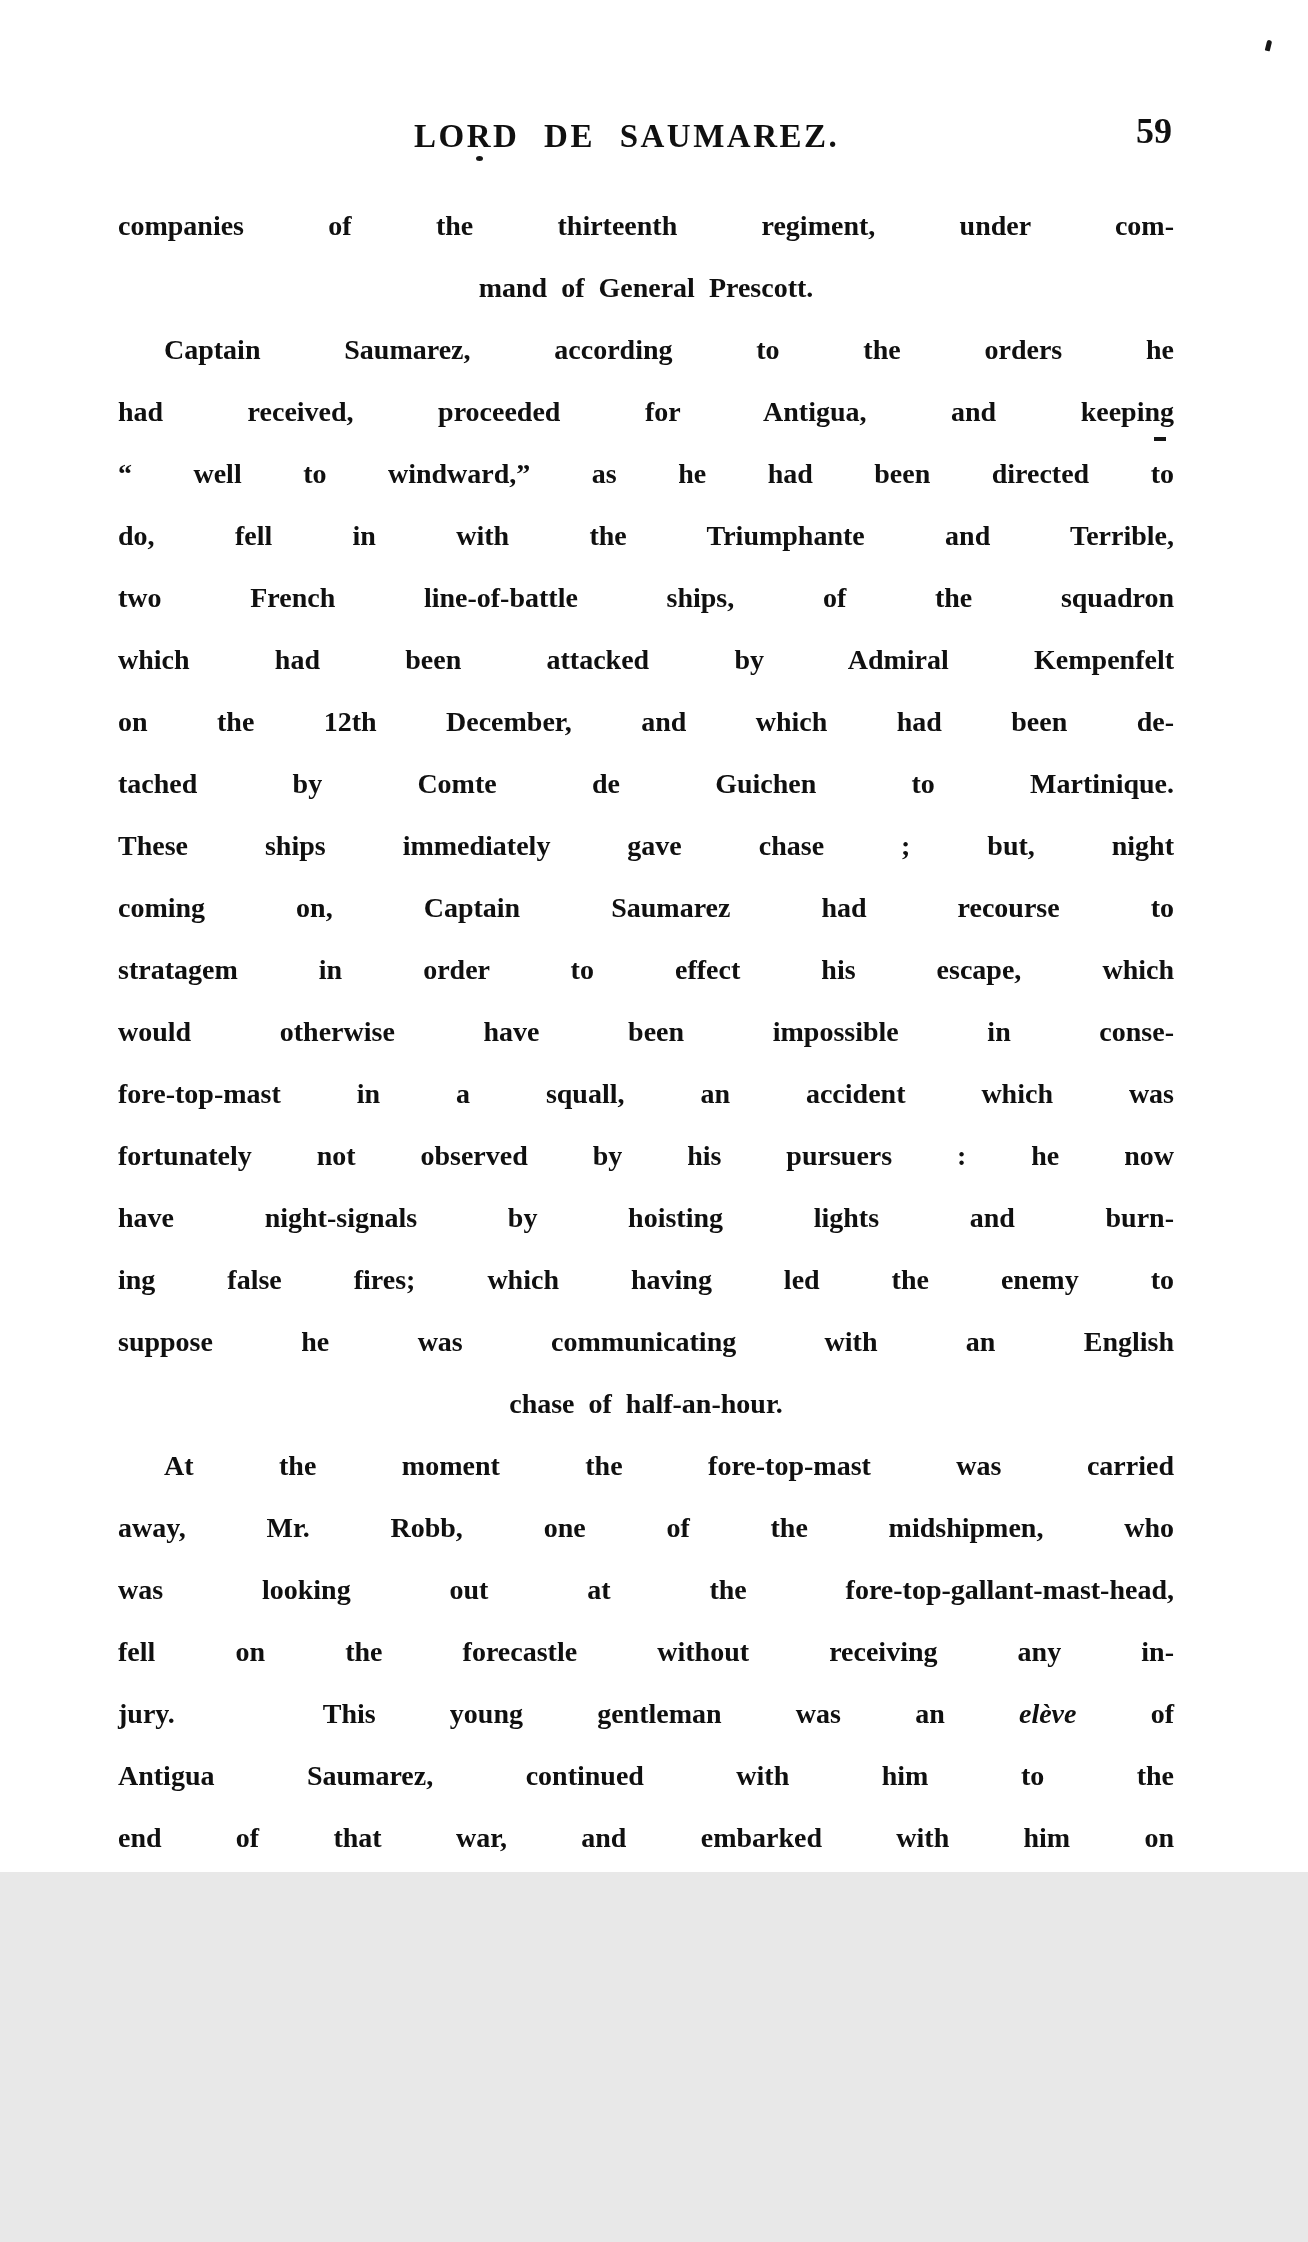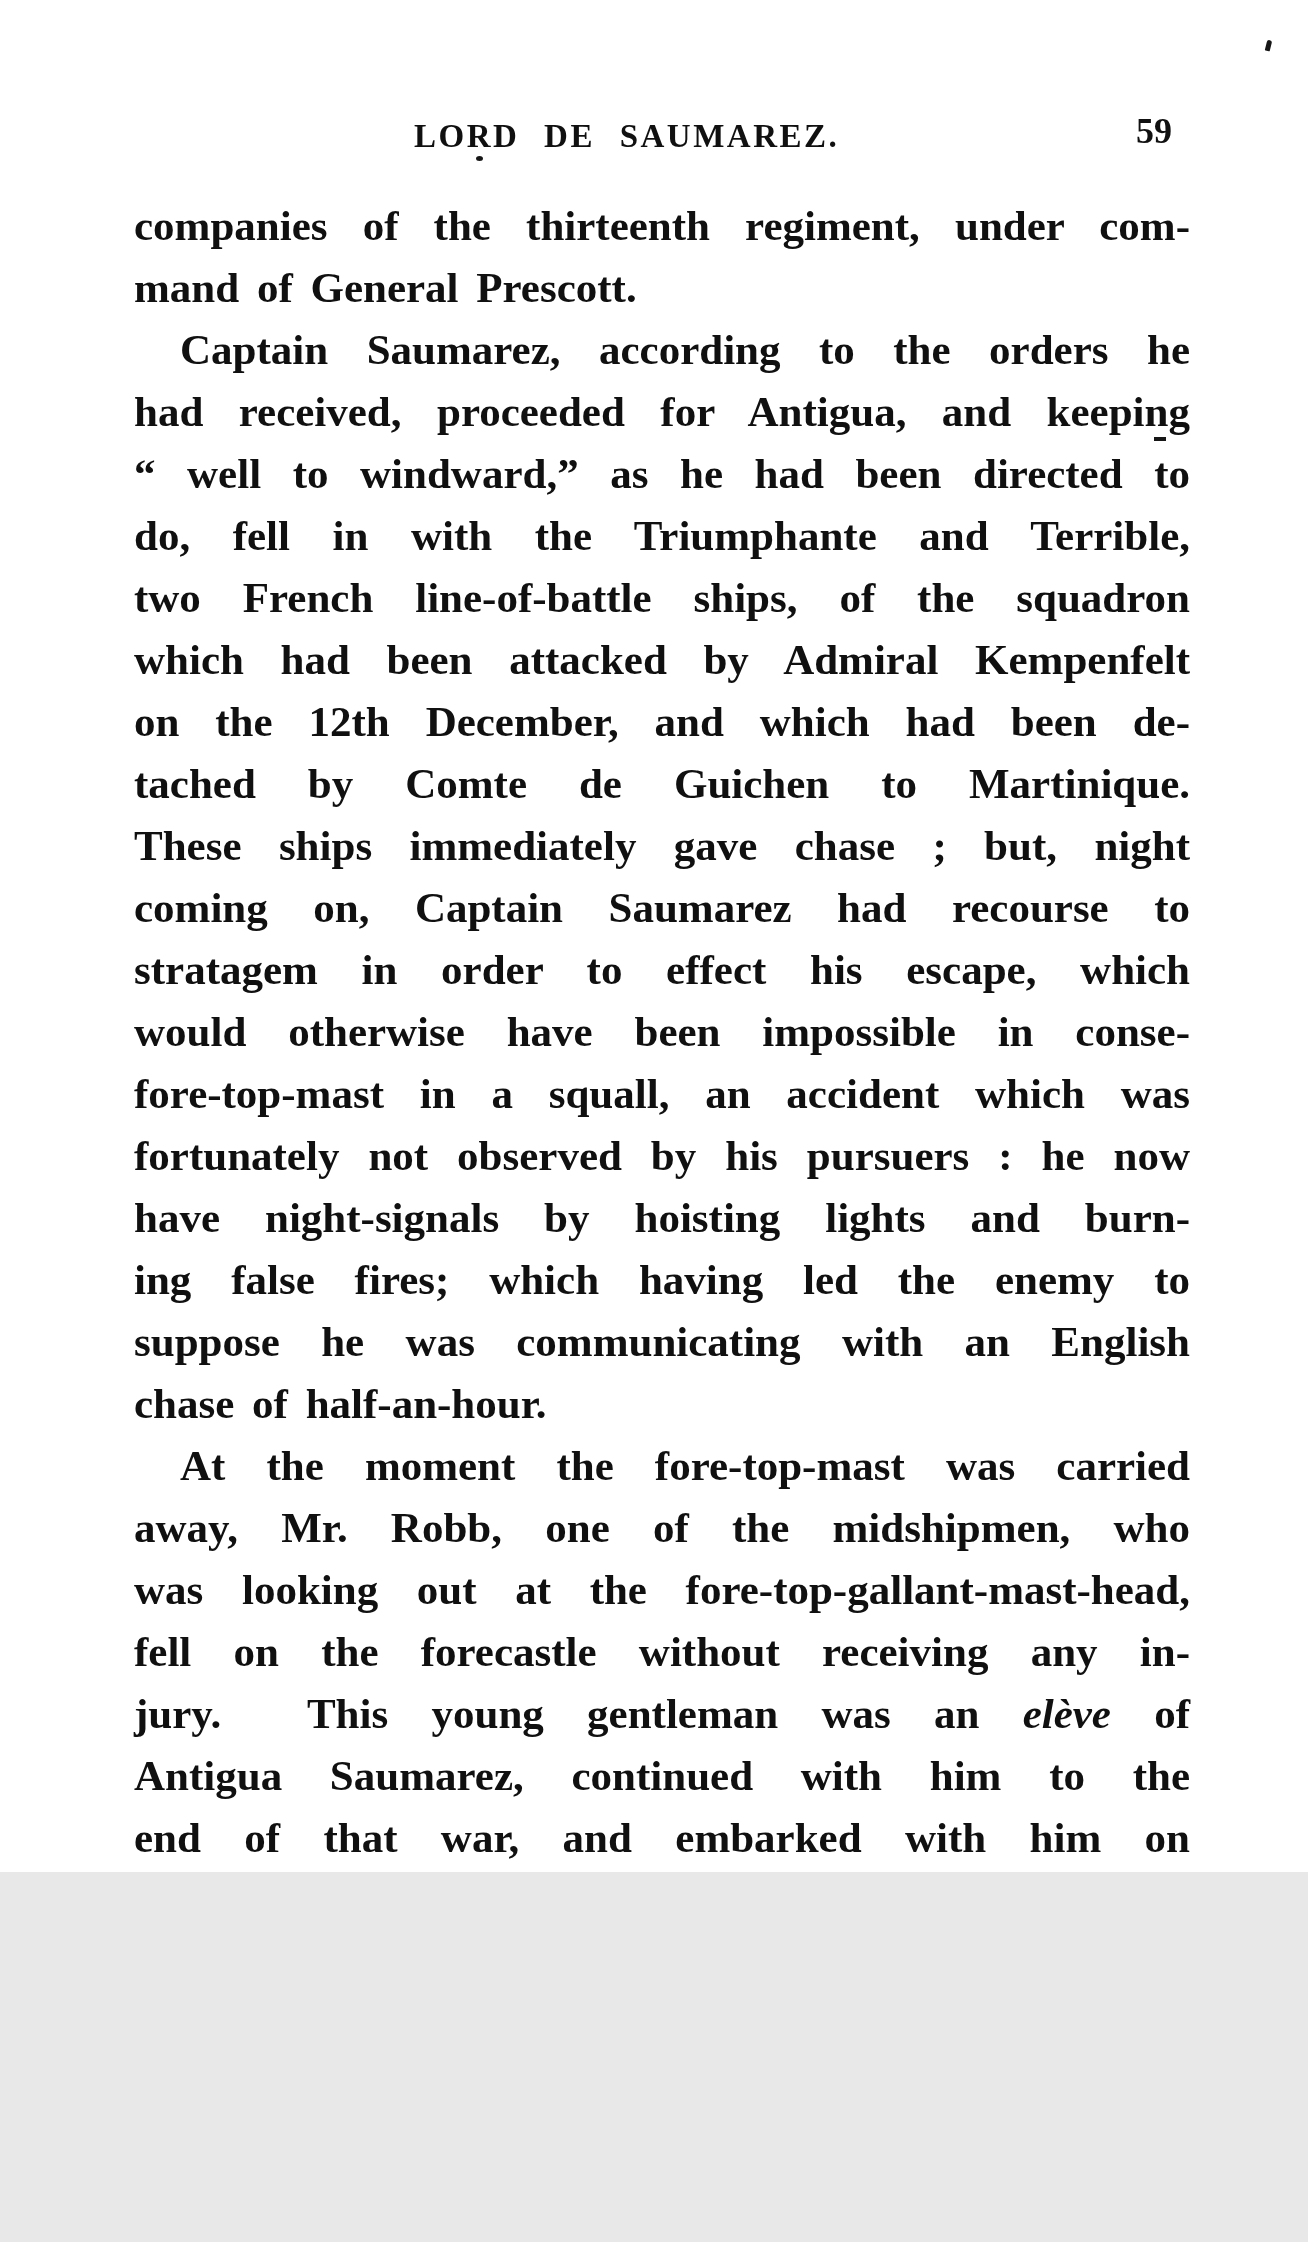--- a/index.html
+++ b/index.html
@@ -38,33 +38,32 @@
     right: 2px;
     top: 2px;
     font-size: 36px;
     font-weight: bold;
   }
   .text-block {
     position: absolute;
     left: 118px;
     top: 195px;
     width: 1056px;
-    font-size: 43px;
+    font-size: 28px;
     line-height: 62px;
     font-weight: bold;
-    margin-left: 16px;
   }
   .line {
     text-align: justify;
     text-align-last: justify;
     -moz-text-align-last: justify;
     min-height: 62px;
   }
   .line.no-just {
-    text-align: left;
+    text-align: center;
     text-align-last: auto;
     -moz-text-align-last: auto;
     word-spacing: 7px;
   }
   .line.indent {
     text-indent: 46px;
   }
   .line i {
     font-style: italic;
     font-weight: bold;

